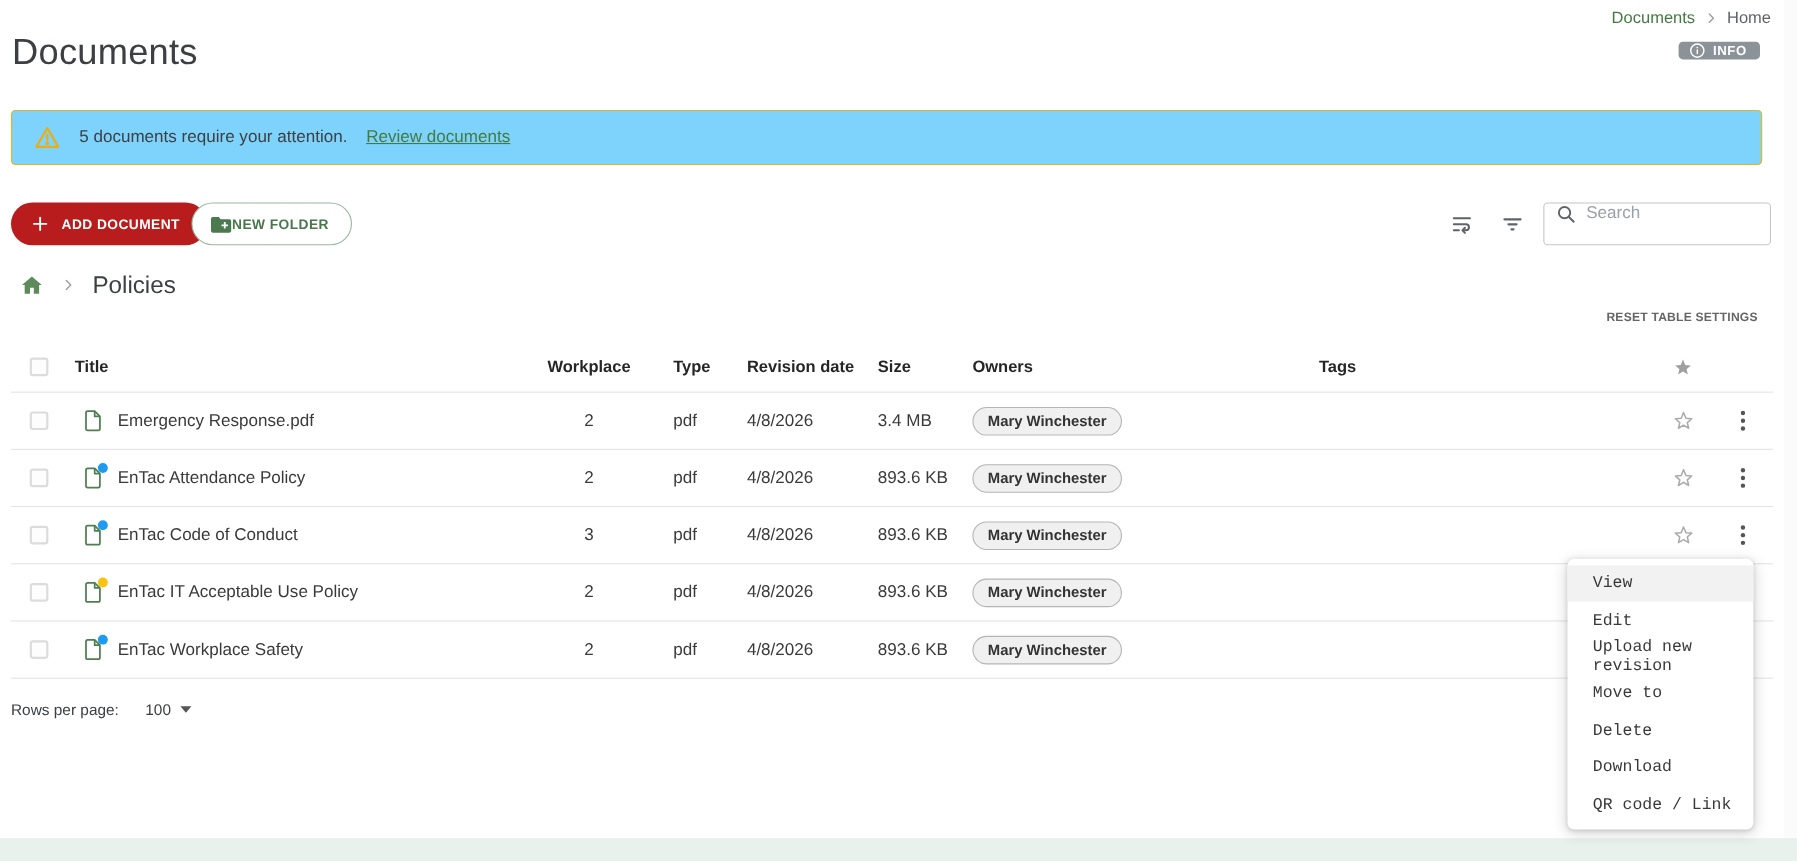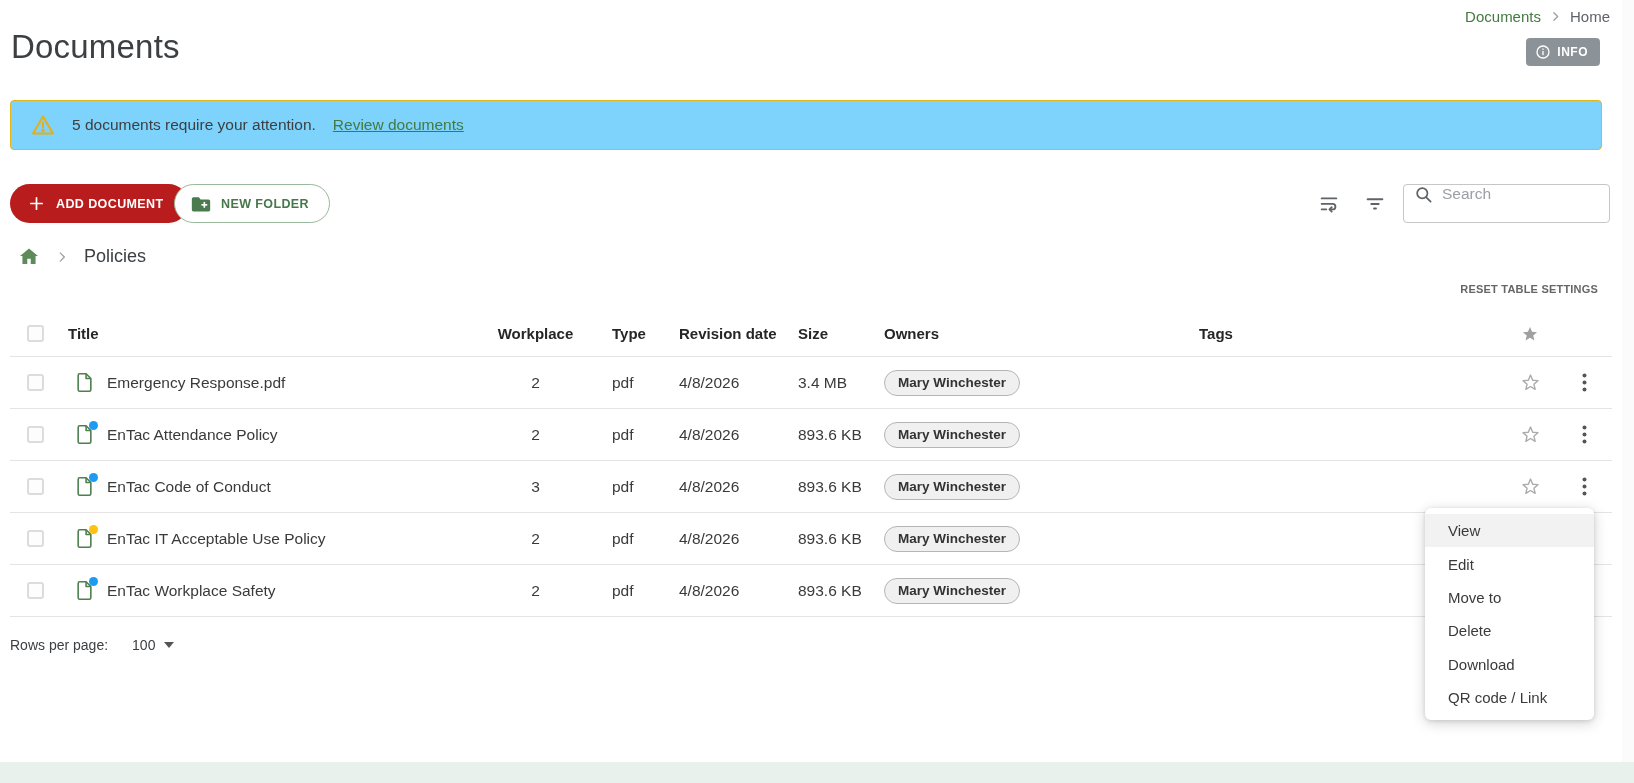--- a/index.html
+++ b/index.html
@@ -13,48 +13,48 @@
   .bottom-strip { position:absolute; left:0; top:762px; width:100%; height:21px; background:#e9f1ec; }
 
   
   .top-crumb { position:absolute; top:8px; right:24px; display:flex; align-items:center; gap:8px; font-size:15px; }
   .top-crumb .crumb-link { color:#447a41; cursor:pointer; }
   .top-crumb .crumb-current { color:#5f6368; }
   .chev { display:inline-flex; align-items:center; }
 
   
   .page-title { position:absolute; top:28px; left:11px; font-size:33px; font-weight:500; color:#3c4043; letter-spacing:.2px; }
-  .info-btn { position:absolute; top:38px; right:34px; height:28px; background:#8b9298; border:none; color:#fff;
+  .info-btn { position:absolute; top:38px; right:34px; height:16px; background:#8b9298; border:none; color:#fff;
     border-radius:4px; font-size:12px; font-weight:700; letter-spacing:.5px; padding:0 12px 0 9px;
     display:flex; align-items:center; gap:6px; cursor:pointer; font-family:inherit; }
 
   
   .banner { position:absolute; top:100px; left:10px; right:32px; height:50px; border:1px solid #e3b517;
     border-radius:4px; display:flex; align-items:center; padding:0 20px; gap:17px; font-size:15.5px; color:#3c4043; background:#7dd3fc; }
   .banner-link { color:#447a41; text-decoration:underline; cursor:pointer; }
 
   
   .btn-add { position:absolute; top:184px; left:10px; height:39px; border:none; border-radius:20px; background:#b91c1c;
     color:#fff; font-weight:700; font-size:12.5px; letter-spacing:.4px; padding:0 24px 0 18px;
     display:flex; align-items:center; gap:11px; cursor:pointer; font-family:inherit; }
   .btn-newfolder { position:absolute; top:184px; left:174px; height:39px; border:1px solid #9ab89b; border-radius:20px;
     background:#fff; color:#47774a; font-weight:700; font-size:12.5px; letter-spacing:.4px; padding:0 20px 0 16px;
-    display:flex; align-items:center; gap:10px; cursor:pointer; font-family:inherit; }
+    display:flex; align-items:center; gap:0; cursor:pointer; font-family:inherit; }
   .icon-btn { position:absolute; top:186px; width:34px; height:34px; border:none; background:transparent;
     display:flex; align-items:center; justify-content:center; cursor:pointer; }
   .icon-btn.wrap { left:1312px; }
   .icon-btn.filter { left:1358px; }
   .search-box { position:absolute; top:184px; left:1403px; width:207px; height:39px; border:1px solid #c6c6c6;
     border-radius:4px; display:flex; align-items:flex-start; padding:0 10px; gap:9px; background:#fff; }
   .search-box input { border:none; outline:none; width:100%; font-size:15.5px; font-family:inherit; color:#3c4043; background:transparent; }
   .search-box input::placeholder { color:#9aa0a6; }
 
   
   .folder-crumb { position:absolute; top:246px; left:18px; display:flex; align-items:center; gap:15px; }
-  .folder-crumb .current { font-size:18px; color:#3c4043; }
+  .folder-crumb .current { font-size:22px; color:#3c4043; }
 
   .reset-settings { position:absolute; top:283px; right:36px; font-size:11px; font-weight:600; color:#666; letter-spacing:.2px; cursor:pointer; }
 
   
   .table { position:absolute; top:311px; left:10px; width:1602px; }
   .tr { display:grid; grid-template-columns:48px 430px 95px 75px 120px 86px 316px 1fr 52px 56px; align-items:center; }
   .thead { height:46px; border-bottom:1px solid #e4e4e4; font-weight:700; font-size:15px; color:#262626; }
   .row { height:52px; border-bottom:1px solid #e4e4e4; font-size:15.5px; color:#3a3a3a; }
   .c-check { padding-left:17px; display:flex; align-items:center; }
   .checkbox { width:17px; height:17px; border:2px solid #dcdcdc; border-radius:3px; background:#fdfdfd; display:inline-block; cursor:pointer; }
@@ -74,21 +74,21 @@
   .chip { display:inline-flex; align-items:center; height:26px; padding:0 13px; border:1px solid #b5b5b5;
     background:#f0f0f0; border-radius:13px; font-size:13.5px; font-weight:700; color:#333; }
   .star-btn, .kebab-btn { background:none; border:none; cursor:pointer; display:flex; align-items:center; justify-content:center; padding:4px; }
 
   .tfoot { height:56px; display:flex; align-items:center; padding-right:184px; gap:24px; font-size:14px; color:#3c4043; }
   .rpp-select { display:flex; align-items:center; gap:9px; cursor:pointer; }
   .caret-down { width:0; height:0; border-left:5px solid transparent; border-right:5px solid transparent; border-top:6px solid #555; }
 
   
   .context-menu { position:absolute; left:1425px; top:508px; width:169px; background:#fff; border-radius:6px;
-    box-shadow:0 3px 14px rgba(0,0,0,.18), 0 1px 4px rgba(0,0,0,.12); padding:6px 0; z-index:10; }
+    box-shadow:0 3px 14px rgba(0,0,0,.18), 0 1px 4px rgba(0,0,0,.12); padding:6px 0; z-index:10;font-family:Liberation Mono, monospace; }
   .menu-item { height:33.4px; display:flex; align-items:center; padding-left:23px; font-size:15px; color:#3a3a3a; cursor:pointer; }
   .menu-item.highlight { background:#f2f2f2; }
 
   svg { display:block; }
 </style>
 </head>
 <body>
 
 <div class="right-gutter"></div>
 <div class="bottom-strip"></div>
@@ -374,17 +374,18 @@
     <span class="rpp-select">
       <span>100</span>
       <span class="caret-down"></span>
     </span>
   </div>
 </div>
 
 <div class="context-menu">
   <div class="menu-item highlight">View</div>
   <div class="menu-item">Edit</div>
+  <div class="menu-item">Upload new revision</div>
   <div class="menu-item">Move to</div>
   <div class="menu-item">Delete</div>
   <div class="menu-item">Download</div>
   <div class="menu-item">QR code / Link</div>
 </div>
 
 </body></html>

